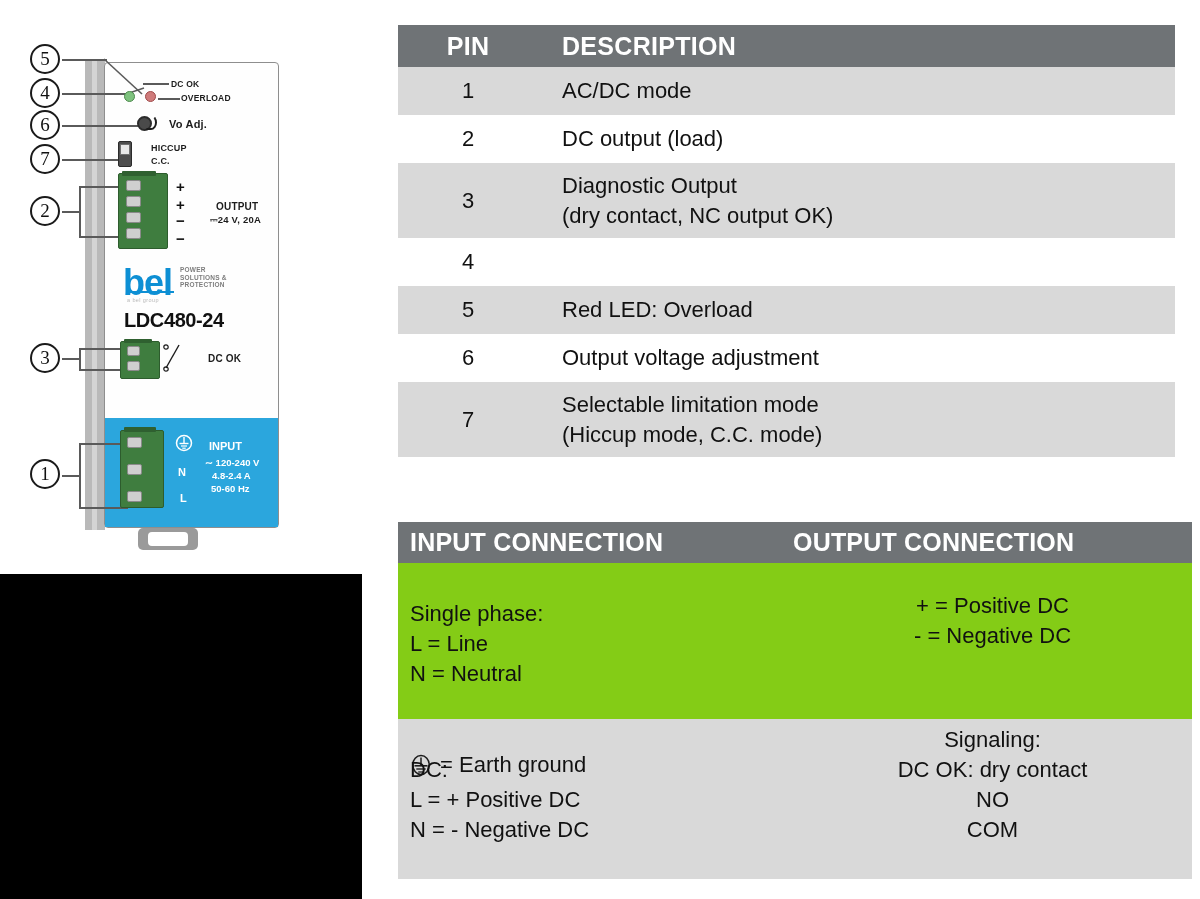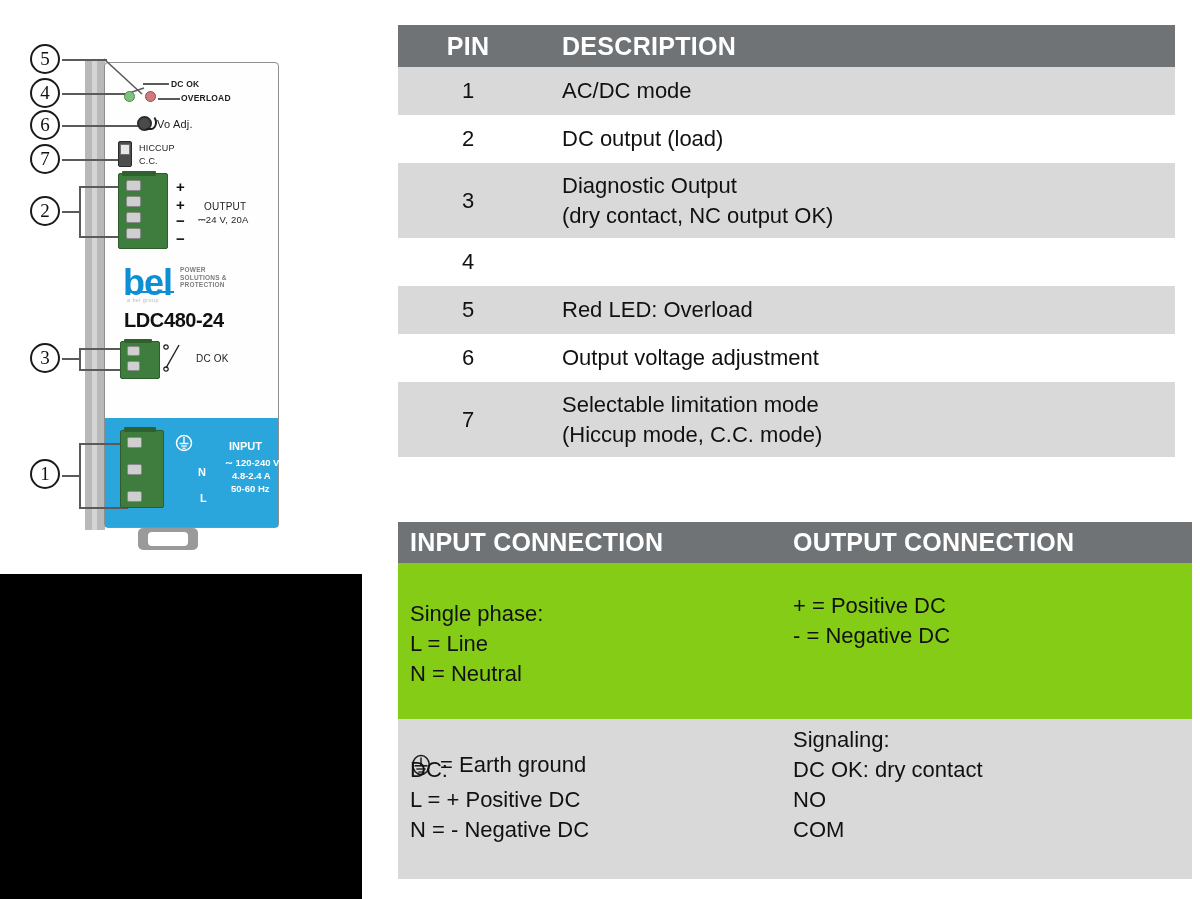--- a/index.html
+++ b/index.html
@@ -50,22 +50,22 @@
   
   .sw-body { position:absolute; width:14px; height:26px; background:#4d4d4d; border:1px solid #2a2a2a; border-radius:2px; }
   .sw-knob { position:absolute; width:10px; height:11px; background:#e8e8e8; border:1px solid #707070; border-radius:1px; }
 
   
   .conn { position:absolute; background:#3f7d3f; border:1px solid #2d5c2d; border-radius:2px; }
   .conn-dark { position:absolute; background:#2f6030; border-radius:1px; }
   .conn-hole { position:absolute; background:#cfcfcf; border:1px solid #8a8a8a; border-radius:2px; }
 
   .sign { position:absolute; font-size:15px; font-weight:bold; color:#111; font-family:"Liberation Sans", sans-serif; }
-  .smalllbl { position:absolute; font-size:9px; font-weight:normal; color:#1c1c1c; white-space:nowrap; letter-spacing:.2px; }
-  .bluelbl { position:absolute; color:#ffffff; font-weight:bold; white-space:nowrap; text-align:center;margin-left:20px; }
+  .smalllbl { position:absolute; font-size:9px; font-weight:bold; color:#1c1c1c; white-space:nowrap; letter-spacing:.2px;padding-left:12px; }
+  .bluelbl { position:absolute; color:#ffffff; font-weight:bold; white-space:nowrap; text-align:center; }
 
   
   .bel-logo { position:absolute; font-size:36px; font-weight:bold; color:#0d8fd4; letter-spacing:-1px; font-family:"Liberation Sans", sans-serif; }
   .bel-tag { position:absolute; font-size:6.5px; font-weight:bold; color:#7d7d7d; line-height:1.18; white-space:pre-line; letter-spacing:.2px; }
   .bel-sub { position:absolute; font-size:5.5px; color:#b9b9b9; letter-spacing:.4px; }
   .bel-underline { position:absolute; height:2px; background:#0d8fd4; }
   .model { position:absolute; font-size:20px; font-weight:bold; color:#111; letter-spacing:-.4px; }
 
   
   .relay-sym { position:absolute; }
@@ -86,21 +86,21 @@
   #conn-table { position:absolute; left:398px; top:522px; width:794px; }
   .ct-header { display:flex; background:#6f7376; color:#fff; height:41px; align-items:center; }
   .ct-header .col { font-size:25px; font-weight:bold; letter-spacing:.2px; }
   .ct-header .colA { width:395px; padding-left:12px; }
   .ct-header .colB { flex:1; padding-left:0px; }
   .ct-row { display:flex; }
   .ct-row.shaded { background:#d9d9d9; }
   .ct-row.plain { background:#84cc16; }
   .ct-cell { font-size:22px; color:#111; line-height:1.37; padding:6px 0 8px 12px; white-space:pre-line; }
   .ct-cell.colA { width:395px; }
-  .ct-cell.colB { flex:1; padding-left:0px; }
+  .ct-cell.colB { flex:1; padding-left:0px;text-align:center; }
   .ct-row.r1 { height:156px; }
   .ct-row.r2 { height:160px; }
   .inline-gnd { display:inline-block; vertical-align:-6px; margin-right:2px; }
   .ct-pad-top { padding-top:28px; }
 </style>
 </head>
 <body>
 
 <div id="page">
 

